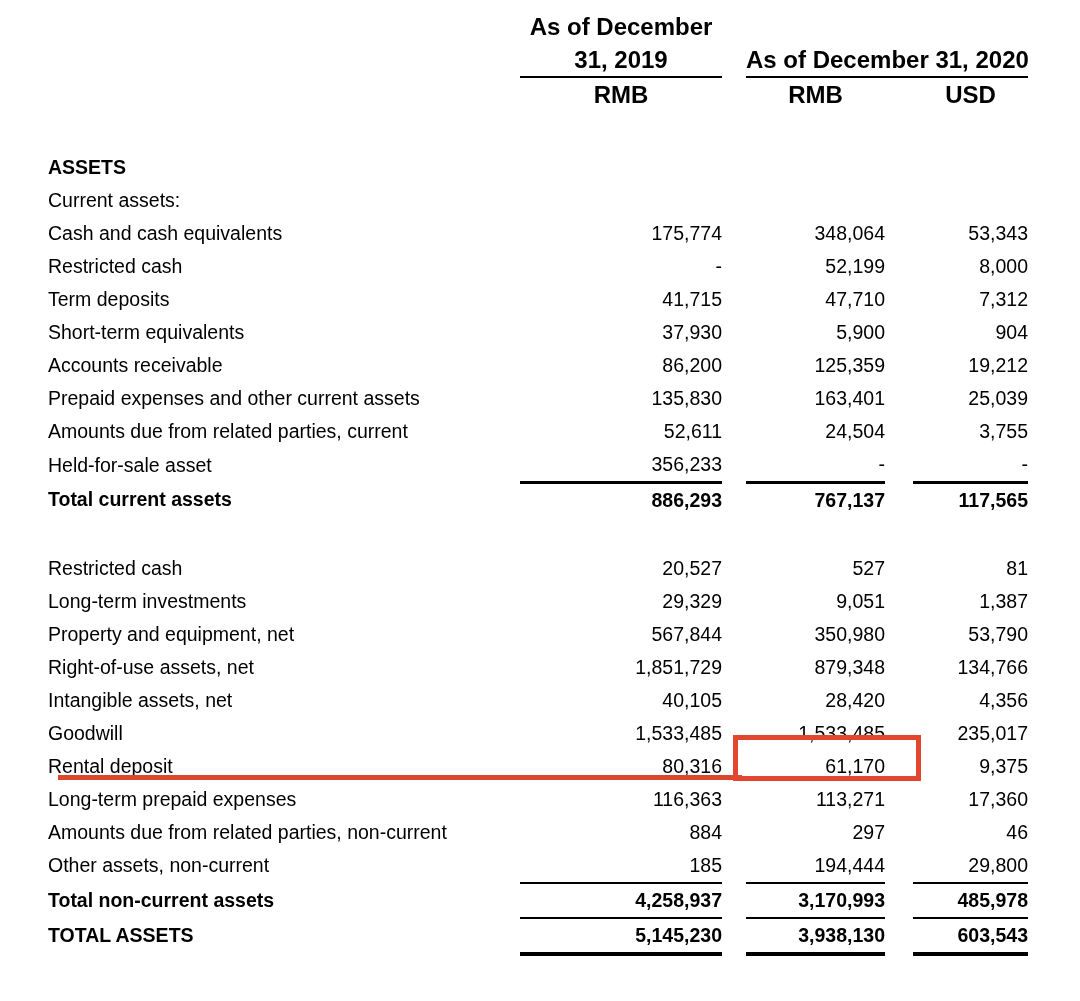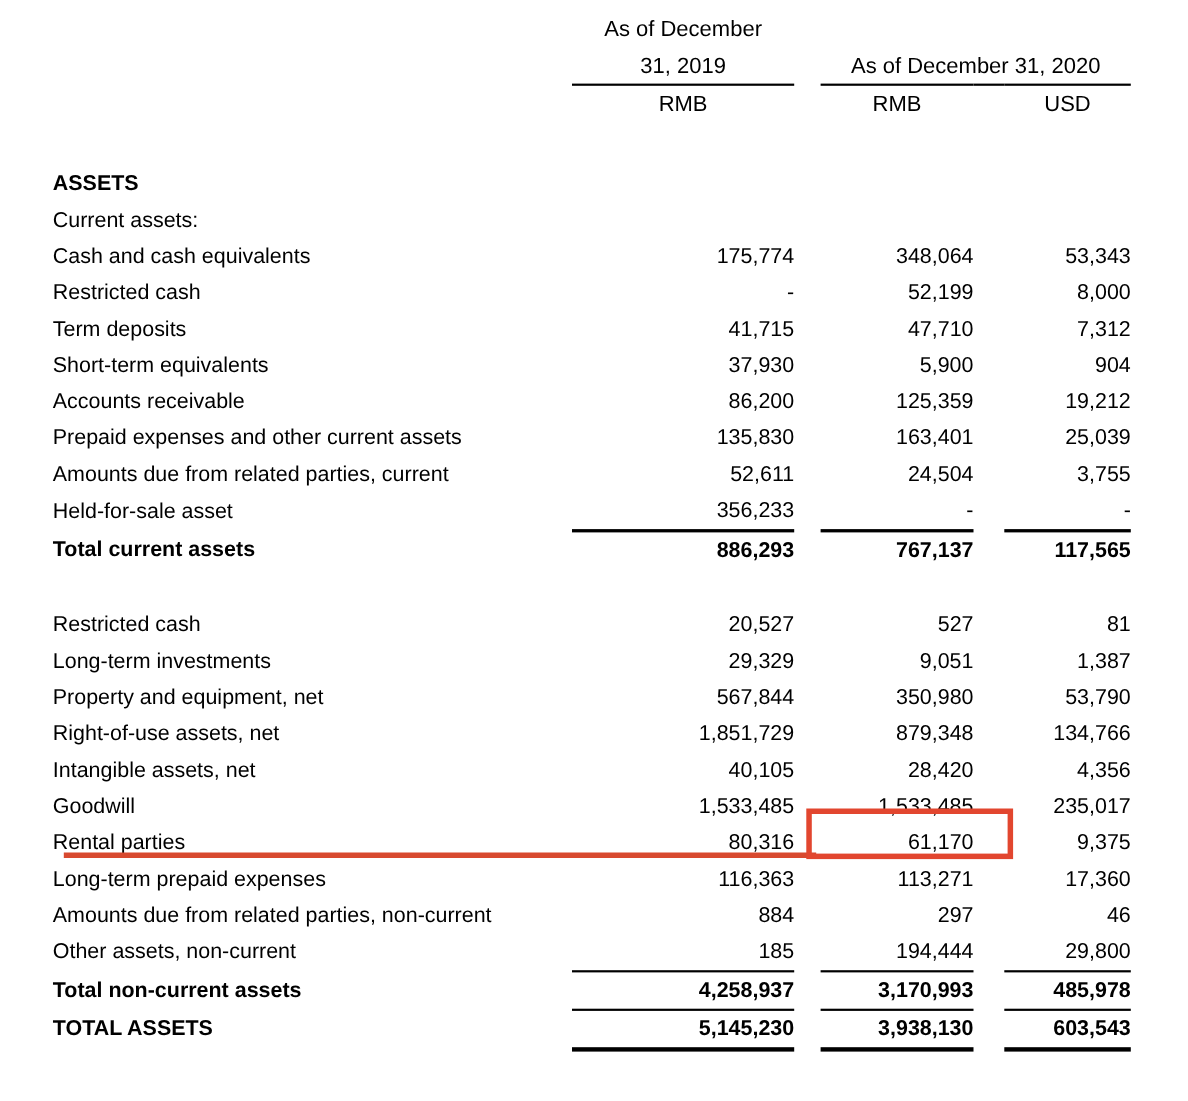--- a/index.html
+++ b/index.html
@@ -39,21 +39,21 @@
   col.c-2019  { width: 202px; }
   col.c-gap1  { width: 24px;  }
   col.c-2020  { width: 139px; }
   col.c-gap2  { width: 28px;  }
   col.c-usd   { width: 115px; }
 
   td.num { text-align: right; padding-right: 8px; }
   td.ctr { text-align: center; }
   td.lbl { text-align: left; margin-left: 36px; }
 
-  tr.hdr td { font-weight: normal; font-size: 20px; }
+  tr.hdr td { font-weight: bold; font-size: 24px; }
   tr.h2 td.hline { border-bottom: 2px solid #000; }
 
   tr.spacer-sm td { height: 40px; }
   tr.spacer-lg td { height: 35px; }
 
   tr.section td { font-weight: bold; }
   tr.total td   { font-weight: bold; }
 
   td.indent { padding-left: 17px; }
 
@@ -255,21 +255,21 @@
     </tr>
     <tr>
       <td class="lbl indent">Goodwill</td>
       <td class="num">1,533,485</td>
           <td></td>
       <td class="num">1,533,485</td>
           <td></td>
       <td class="num">235,017</td>
     </tr>
     <tr>
-      <td class="lbl indent">Rental parties</td>
+      <td class="lbl indent">Rental deposit</td>
       <td class="num">80,316</td>
           <td></td>
       <td class="num">61,170</td>
           <td></td>
       <td class="num">9,375</td>
     </tr>
     <tr>
       <td class="lbl indent">Long-term prepaid expenses</td>
       <td class="num">116,363</td>
           <td></td>

